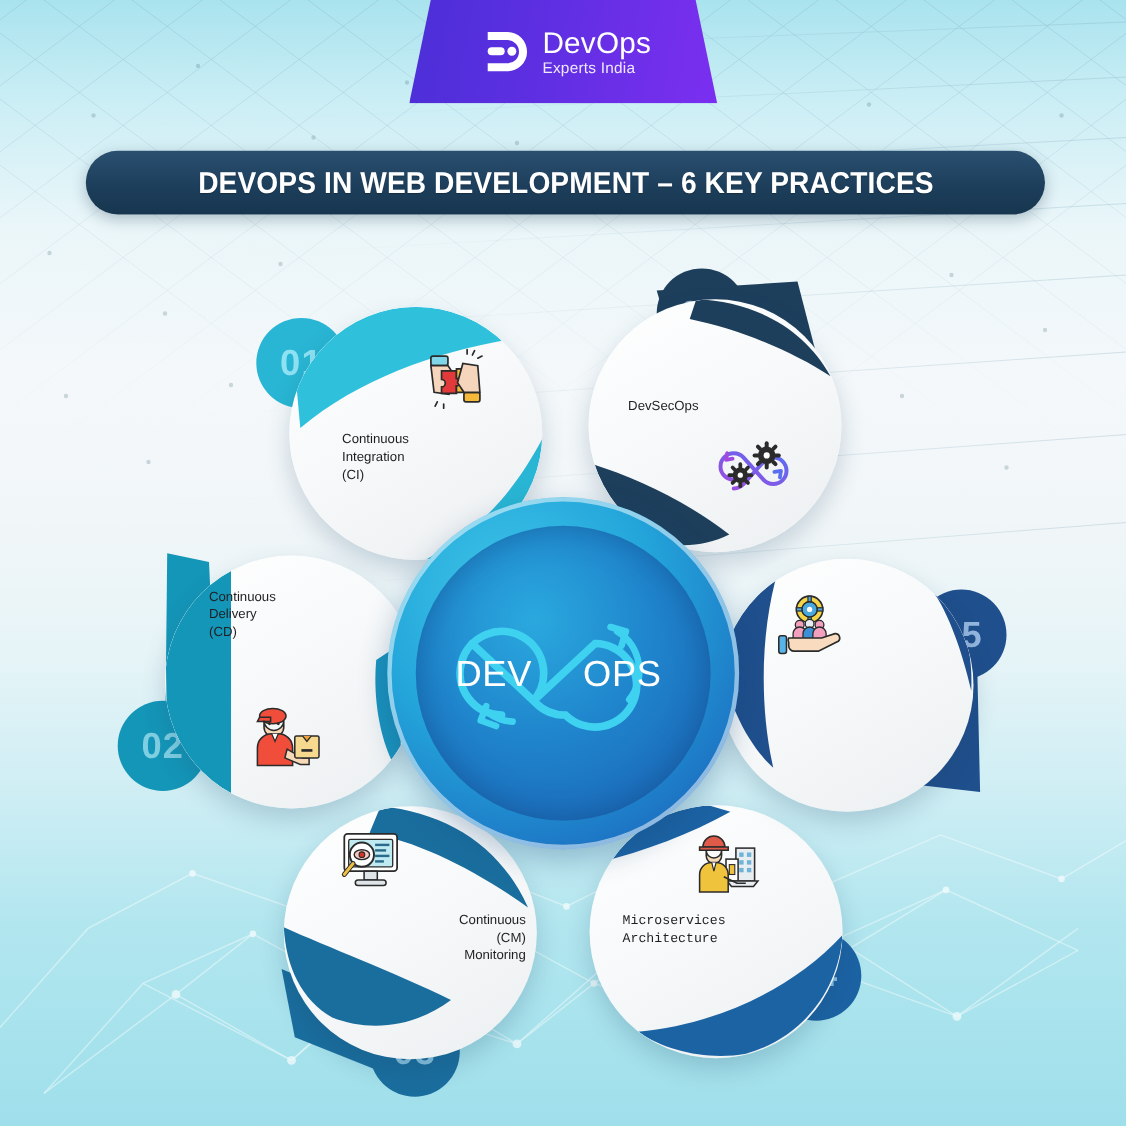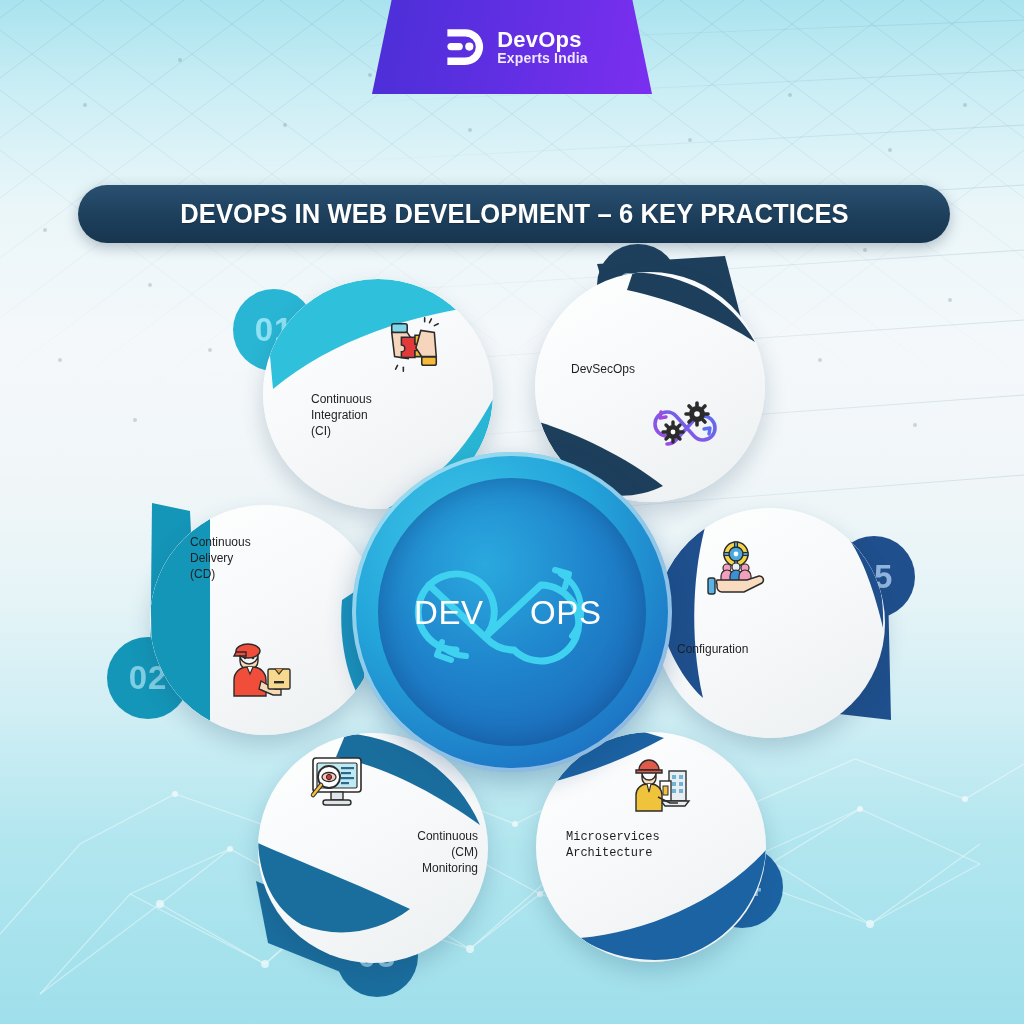--- a/index.html
+++ b/index.html
@@ -19,30 +19,30 @@
   
   .logo-banner{
     position:absolute;top:0;left:50%;transform:translateX(-50%);
     width:280px;height:94px;
     background:linear-gradient(100deg,#4b2fd6 0%,#5a2fe0 35%,#6c2fe8 70%,#7b2ff0 100%);
     clip-path:polygon(7% 0,93% 0,100% 100%,0 100%);
     display:flex;align-items:center;justify-content:center;gap:9px;
   }
   .logo-mark{width:52px;height:52px;flex:0 0 auto;}
   .logo-text{display:flex;flex-direction:column;line-height:1.02;}
-  .logo-text .l1{color:#fff;font-size:22px;font-weight:700;letter-spacing:.2px;}
-  .logo-text .l2{color:#efe8ff;font-size:14px;font-weight:700;letter-spacing:.2px;}
+  .logo-text .l1{color:#fff;font-size:27px;font-weight:400;letter-spacing:.2px;}
+  .logo-text .l2{color:#efe8ff;font-size:14px;font-weight:400;letter-spacing:.2px;}
 
   
   .title-pill{
     position:absolute;left:78px;top:137px;width:872px;height:58px;
     border-radius:29px;
     background:linear-gradient(180deg,#2a4f70 0%,#1d3f5c 55%,#17354e 100%);
     box-shadow:0 4px 14px rgba(12,40,64,.28);
-    display:flex;align-items:center;justify-content:center;margin-top:48px;
+    display:flex;align-items:center;justify-content:center;
   }
   .title-pill .ttl{
     color:#ffffff;font-size:27.5px;font-weight:700;letter-spacing:.1px;
     transform:scaleX(.93);white-space:nowrap;
     text-shadow:0 1px 1px rgba(0,0,0,.25);
   }
 
   
   .hub{position:absolute;left:352px;top:452px;width:320px;height:320px;}
   .hub .ring{position:absolute;inset:0;border-radius:50%;
@@ -371,21 +371,20 @@
       <circle cx="24" cy="30" r="4" fill="#f2a0bd" stroke="#2b2b2b" stroke-width="1.2"></circle>
       <circle cx="33" cy="29" r="4" fill="#e8eef4" stroke="#2b2b2b" stroke-width="1.2"></circle>
       <circle cx="42" cy="30" r="4" fill="#f2a0bd" stroke="#2b2b2b" stroke-width="1.2"></circle>
       <path d="M18 44 v-6 a6 6 0 0 1 12 0 v6 z" fill="#f2a0bd" stroke="#2b2b2b" stroke-width="1.2"></path>
       <path d="M27 44 v-6 a6 6 0 0 1 12 0 v6 z" fill="#3b8fd4" stroke="#2b2b2b" stroke-width="1.2"></path>
       <path d="M36 44 v-6 a6 6 0 0 1 12 0 v6 z" fill="#f2a0bd" stroke="#2b2b2b" stroke-width="1.2"></path>
       <path d="M14 42 h30 l12 -4 a4 4 0 0 1 3 7 l-18 9 h-22 a5 5 0 0 1 -5 -5 v-3 a4 4 0 0 1 0 -4 z" fill="#f9dcc0" stroke="#2b2b2b" stroke-width="1.5"></path>
       <rect x="5" y="40" width="7" height="16" rx="2" fill="#58b4e8" stroke="#2b2b2b" stroke-width="1.4"></rect>
     </svg>
     <div class="txt" style="left:22px;top:134px;width:190px;">
-      <div>Configuration</div>
     </div>
   </div>
 
   <div class="card" style="left:535px;top:272px;">
     <svg class="stem" style="left:30px;top:-40px;width:230px;height:180px;" viewBox="0 0 230 180">
       <path d="M32 32 L160 24 L190 140 L60 128 Z" fill="#1d3f5c"></path>
     </svg>
     <div class="badge" style="left:62px;top:-28px;background:#1d3f5c;color:#8fb0c6;">
       <span>06</span>
     </div>

